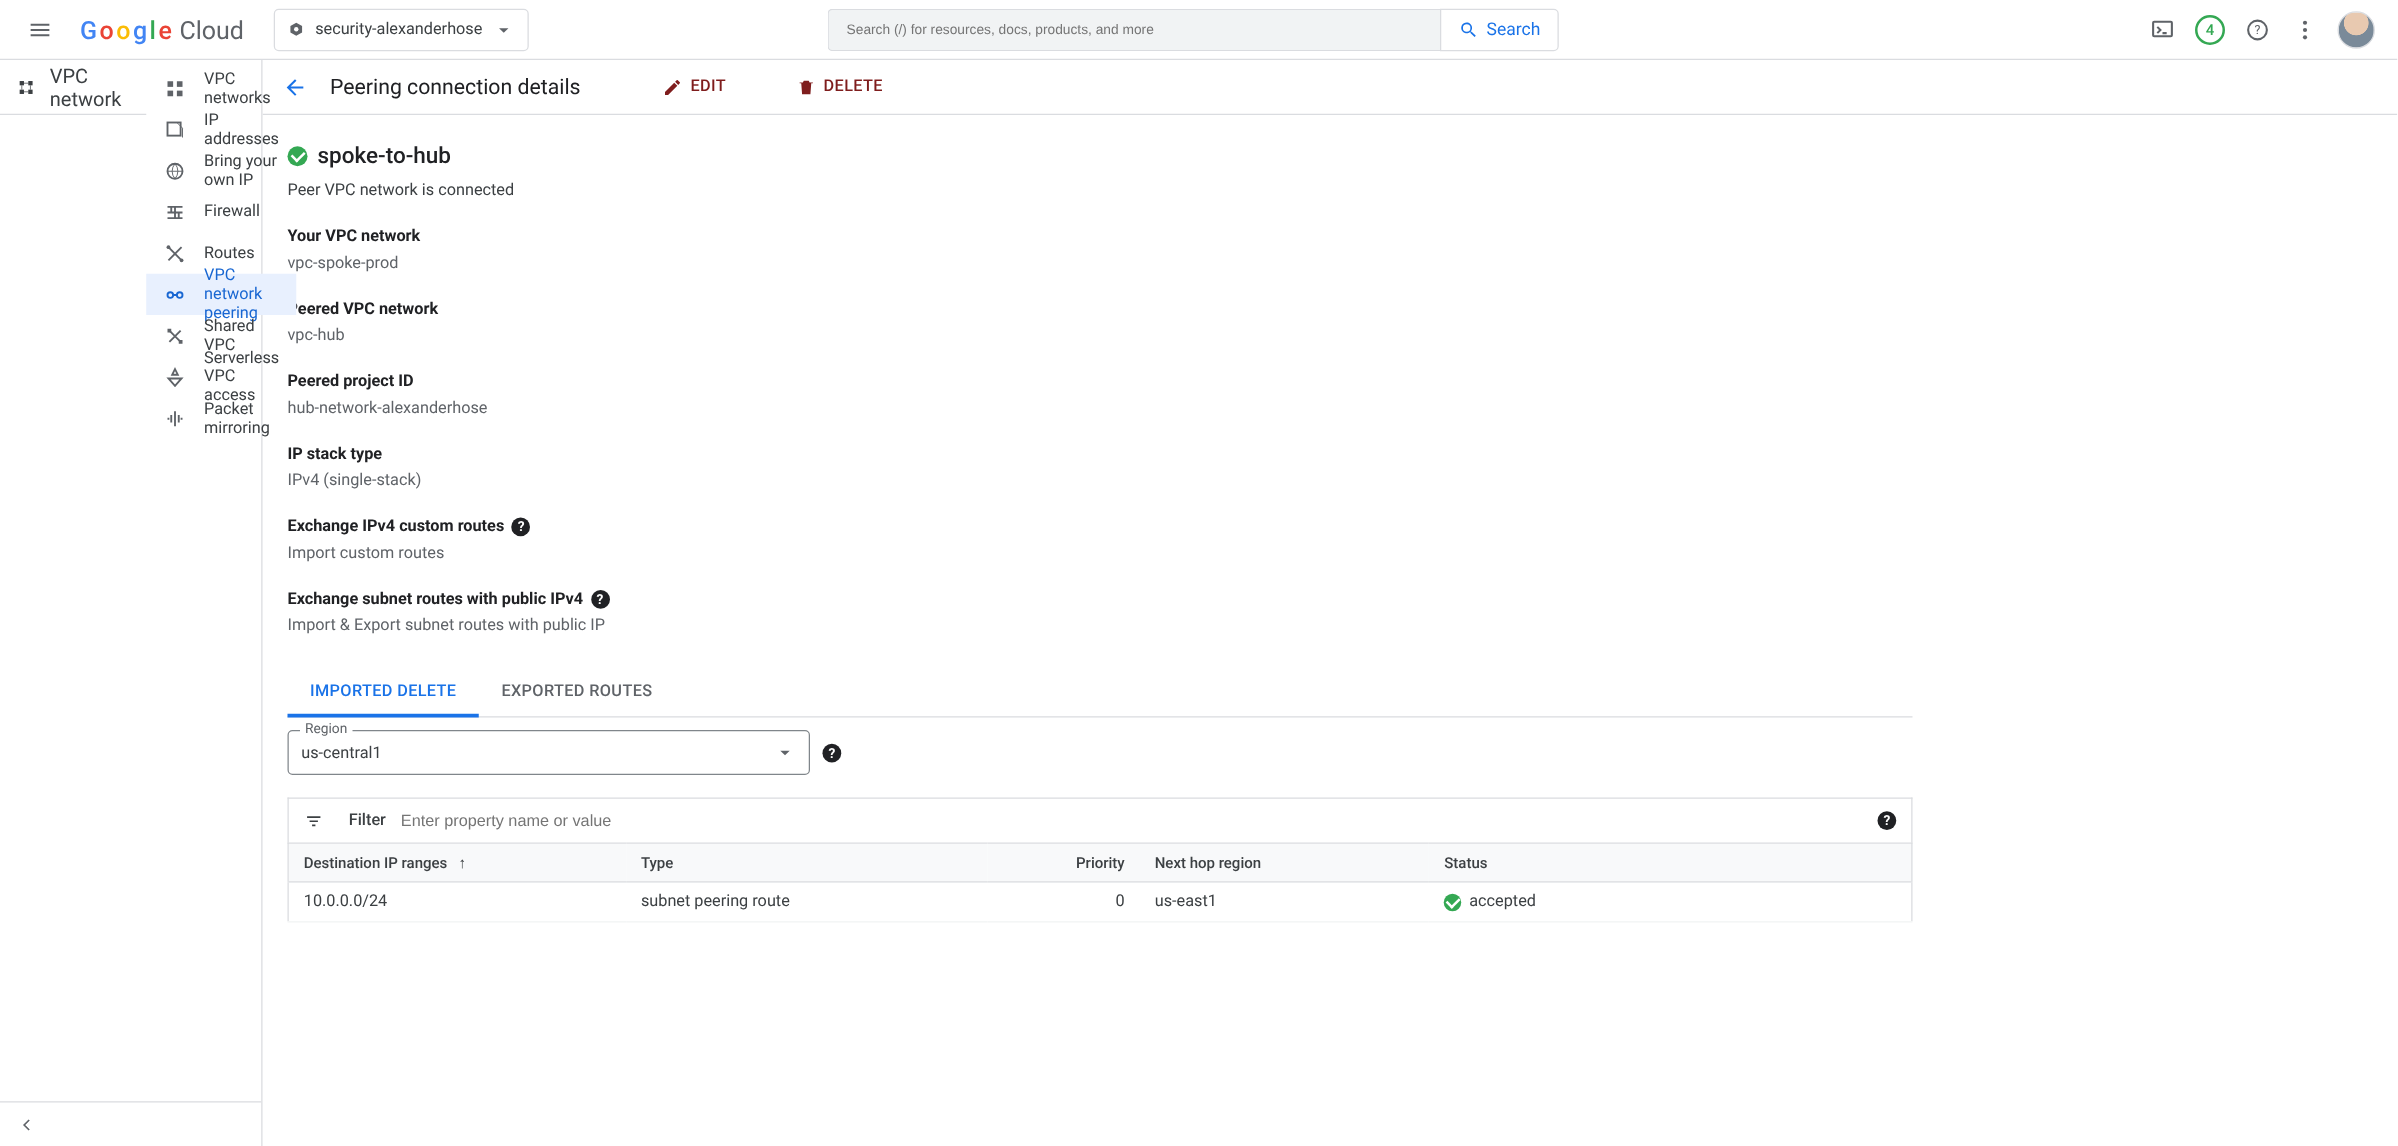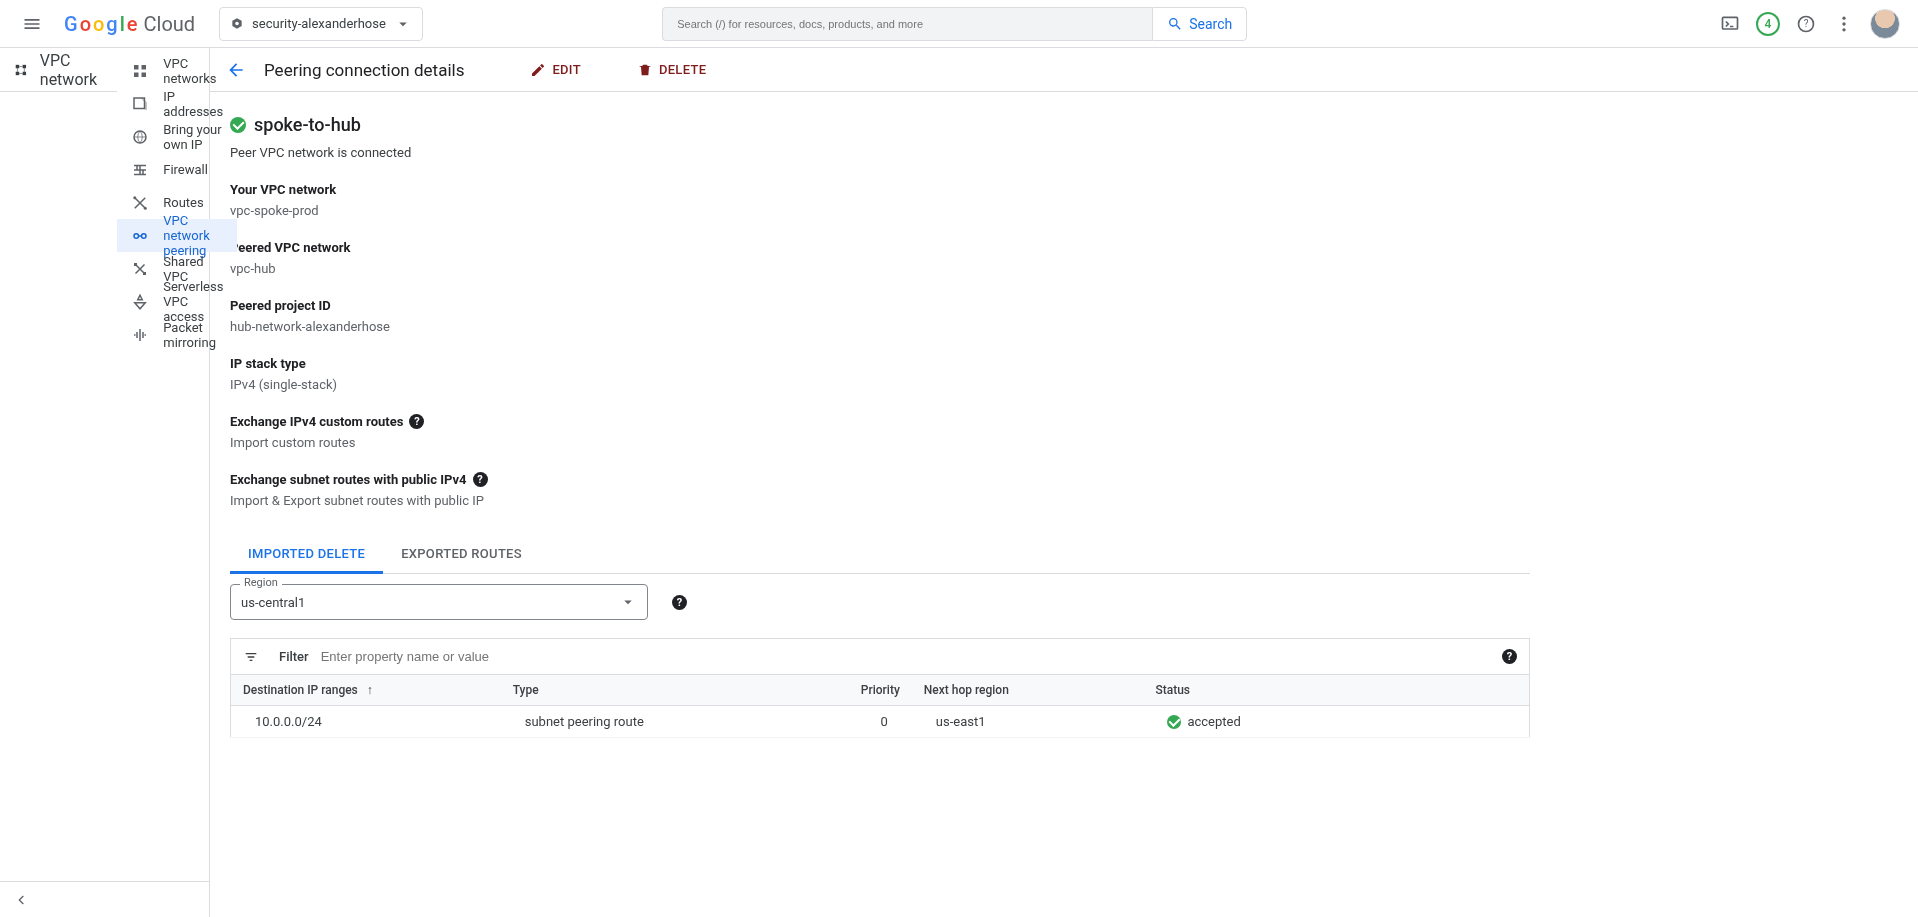--- a/index.html
+++ b/index.html
@@ -50,32 +50,32 @@
   .field{ margin-top:22px;}
   .flabel{ font-size:13px; font-weight:700; color:#202124; display:flex; align-items:center; gap:6px;}
   .fval{ font-size:13px; color:#5f6368; margin-top:6px;}
   .helpdot{ width:15px; height:15px; background:#202124; color:#fff; border-radius:50%; display:inline-flex; align-items:center; justify-content:center; font-size:11px; font-weight:700; cursor:pointer;}
   
   .tabs{ display:flex; border-bottom:1px solid #dadce0; margin-top:28px;}
   .tab{ padding:10px 18px; font-size:13px; font-weight:500; color:#5f6368; cursor:pointer; letter-spacing:.3px;}
   .tab.active{ color:#1a73e8; border-bottom:3px solid #1a73e8; margin-bottom:-1px;}
   .sectLabel{ font-size:13px; font-weight:700; color:#202124; margin-top:18px;}
   
-  .selwrap{ position:relative; margin-top:10px; display:flex; align-items:center; gap:24px;}
+  .selwrap{ position:relative; margin-top:10px; display:flex; align-items:center; gap:10px;}
   .selbox{ width:418px; height:36px; border:1px solid #80868b; border-radius:4px; display:flex; align-items:center; padding:0 10px; justify-content:space-between; cursor:pointer; background:#fff;}
   .selbox .lg{ position:absolute; top:-8px; left:10px; background:#fff; padding:0 4px; font-size:11px; color:#5f6368;}
   
   .filterbar{ border:1px solid #dadce0; border-bottom:none; height:36px; display:flex; align-items:center; padding:0 12px; gap:10px; margin-top:18px;}
   .filterbar .flt{ display:flex; align-items:center; gap:20px; font-weight:500; color:#3c4043;}
   .filterbar input{ border:none; outline:none; flex:1; font-size:13px; color:#3c4043;}
   .filterhelp{ margin-left:auto;}
   
   table{ width:100%; border-collapse:collapse; border:1px solid #dadce0;}
   th{ text-align:left; font-size:12px; font-weight:500; color:#3c4043; background:#f8f9fa; padding:8px 12px; border-bottom:1px solid #dadce0;}
-  td{ font-size:13px; color:#3c4043; padding:8px 24px; border-bottom:1px solid #f1f3f4;}
+  td{ font-size:13px; color:#3c4043; padding:8px 12px; border-bottom:1px solid #f1f3f4;}
   th .sort{ margin-left:6px;}
   .statuscell{ display:flex; align-items:center; gap:6px;}
   .col-dest{width:140px;} .col-type{width:150px;} .col-pri{width:60px; text-align:right;} .col-nh{width:120px;} .col-status{width:200px;}
   td.pri{ text-align:right;}
 </style>
 </head>
 <body>
 
 <div class="topbar">
   <div class="ham">

